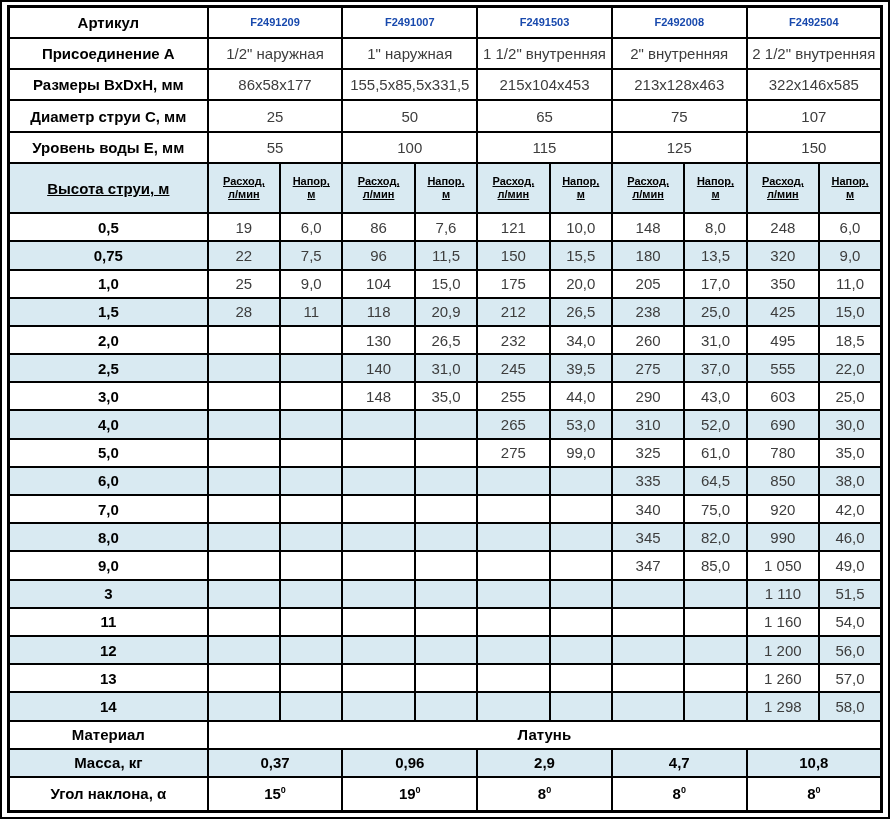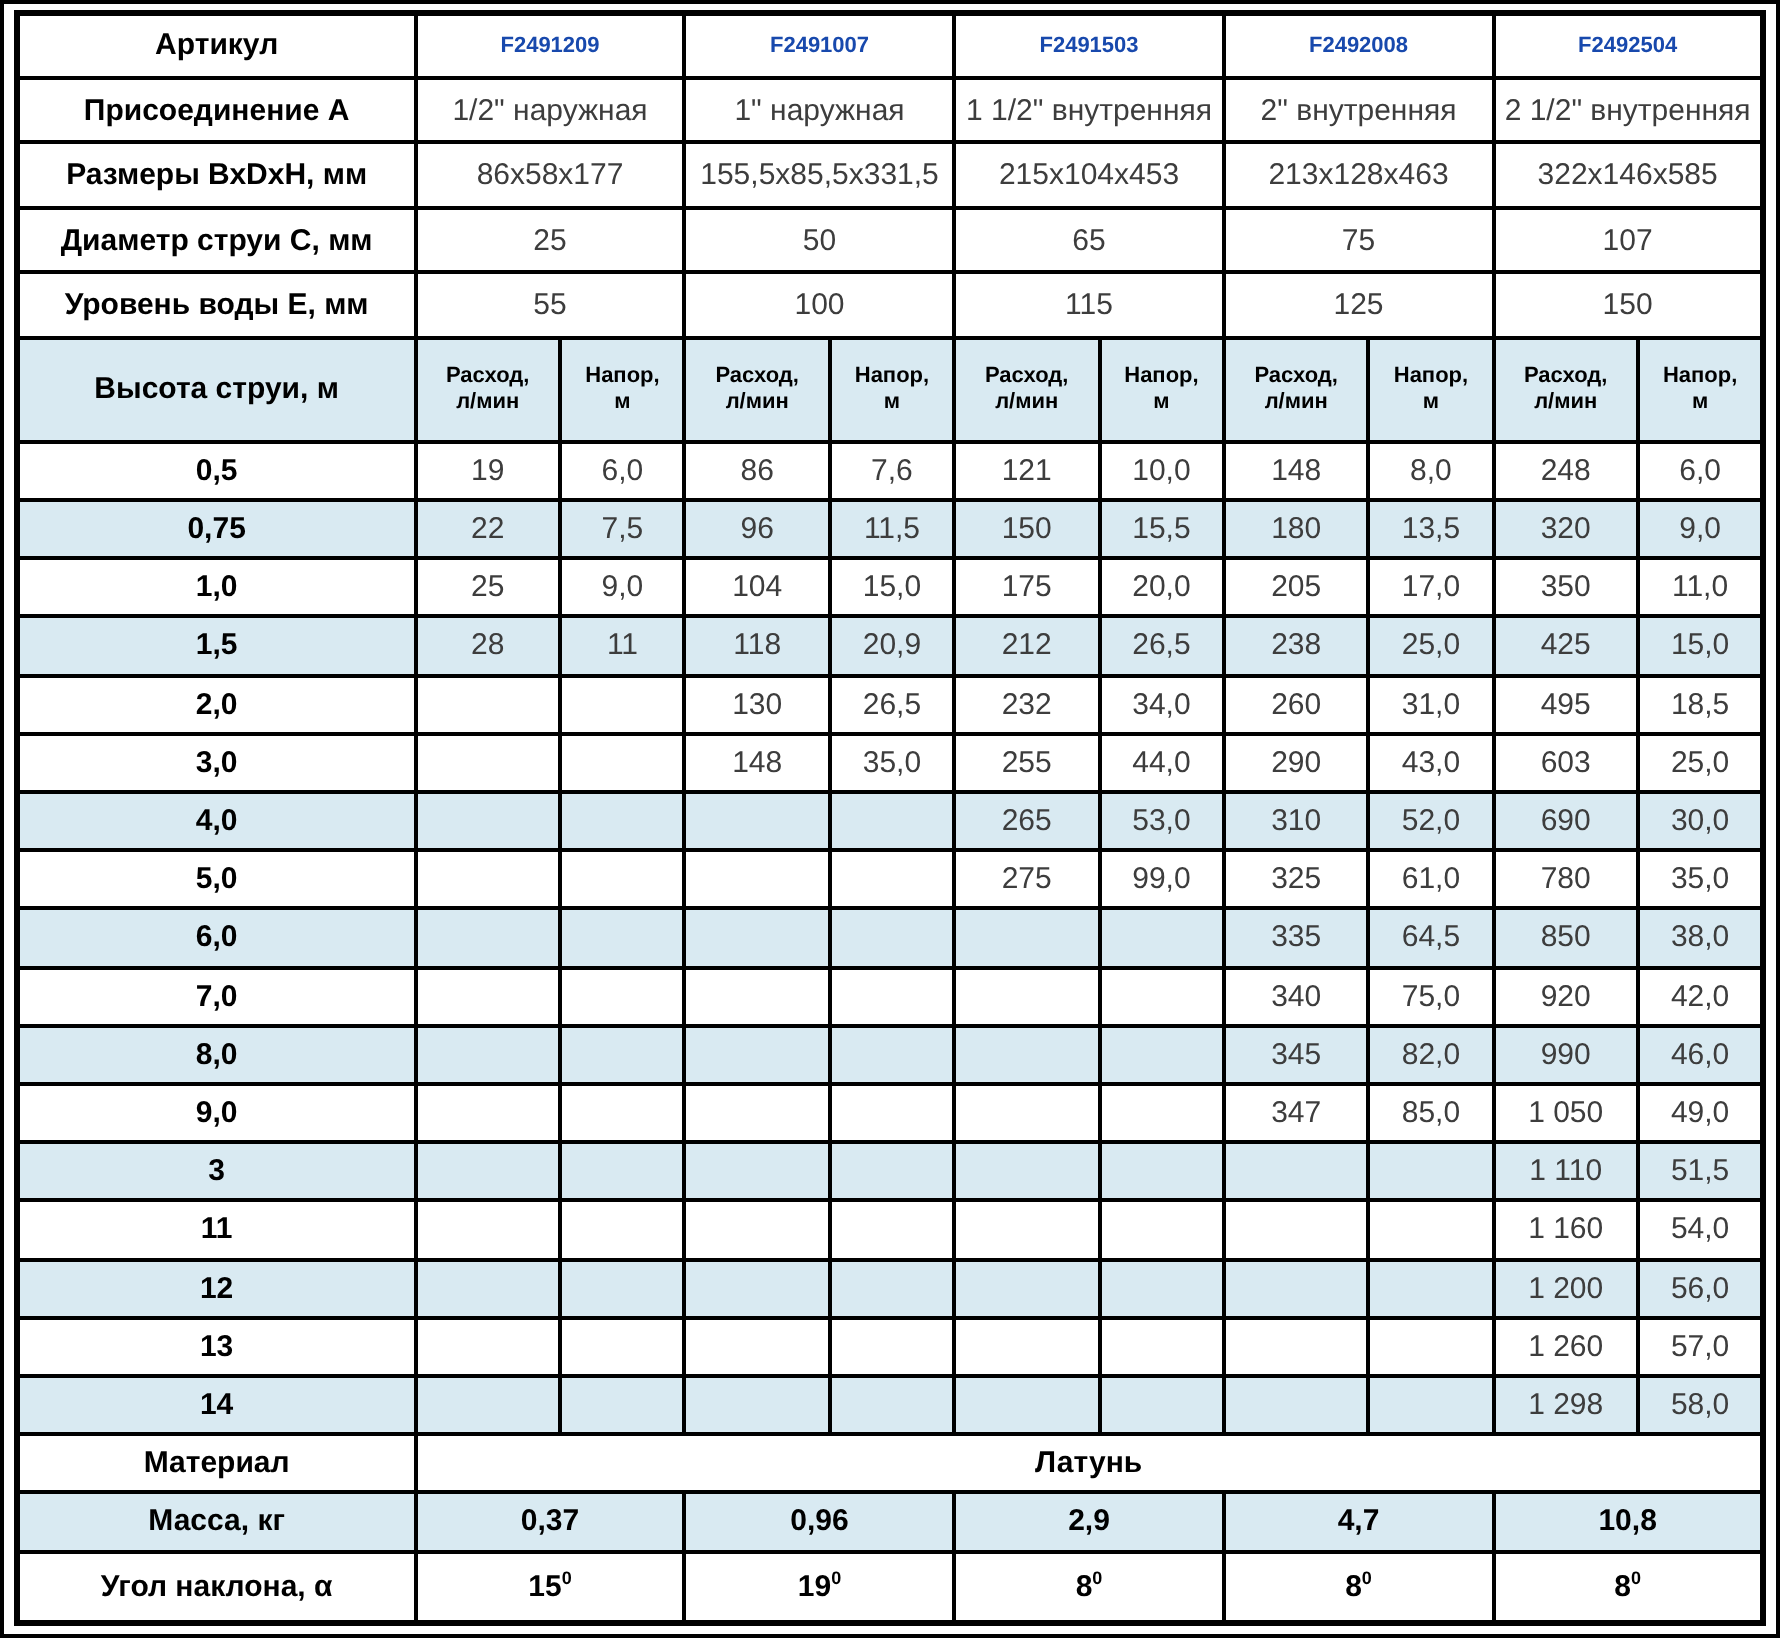--- a/index.html
+++ b/index.html
@@ -3,21 +3,21 @@
 <meta charset="utf-8">
 <style>
   html,body { margin:0; padding:0; background:#ffffff;
               font-family:"Liberation Sans","DejaVu Sans",sans-serif; }
   .frame { width:890px; height:819px; box-sizing:border-box;
            border:2px solid var(--border,#000); padding:3px 5px 4px 5px; }
   table.spec { width:100%; height:100%; border-collapse:collapse; table-layout:fixed;
                border:3px solid var(--border,#000); }
   th,td { border:2px solid var(--border,#000); text-align:center; vertical-align:middle;
           padding:0 2px; overflow:hidden; }
-  tr.h30 { height:30px; } tr.h29 { height:27px;border-radius:11px; } tr.h48 { height:48px; } tr.h33 { height:33px; }
+  tr.h30 { height:30px; } tr.h29 { height:27px;border-radius:11px; } tr.h48 { height:48px;text-decoration:underline; } tr.h33 { height:33px; }
   tr.stripe { background:var(--stripe,#d9eaf2); }
   th.label { font-weight:bold; font-size:15px; color:#000000; }
   th.sub   { font-weight:bold; font-size:11px; color:#000; white-space:pre-line; line-height:1.15; }
   td.value { font-size:15px; font-weight:normal; color:var(--value,#3d3d3d); white-space:nowrap; }
   td.article { font-size:11px; font-weight:bold; color:var(--article,#1849ad); white-space:nowrap; }
   td.bold  { font-weight:bold; color:#000; }
   td.value sup { font-size:9px; font-weight:bold; color:#000; vertical-align:super; line-height:0; }
 </style>
 </head>
 <body>
@@ -159,20 +159,33 @@
           <td class="value"></td>
           <td class="value">130</td>
           <td class="value">26,5</td>
           <td class="value">232</td>
           <td class="value">34,0</td>
           <td class="value">260</td>
           <td class="value">31,0</td>
           <td class="value">495</td>
           <td class="value">18,5</td>
         </tr>
+        <tr class="h29 stripe">
+          <th class="label">2,5</th>
+          <td class="value"></td>
+          <td class="value"></td>
+          <td class="value">140</td>
+          <td class="value">31,0</td>
+          <td class="value">245</td>
+          <td class="value">39,5</td>
+          <td class="value">275</td>
+          <td class="value">37,0</td>
+          <td class="value">555</td>
+          <td class="value">22,0</td>
+        </tr>
         <tr class="h29">
           <th class="label">3,0</th>
           <td class="value"></td>
           <td class="value"></td>
           <td class="value">148</td>
           <td class="value">35,0</td>
           <td class="value">255</td>
           <td class="value">44,0</td>
           <td class="value">290</td>
           <td class="value">43,0</td>

